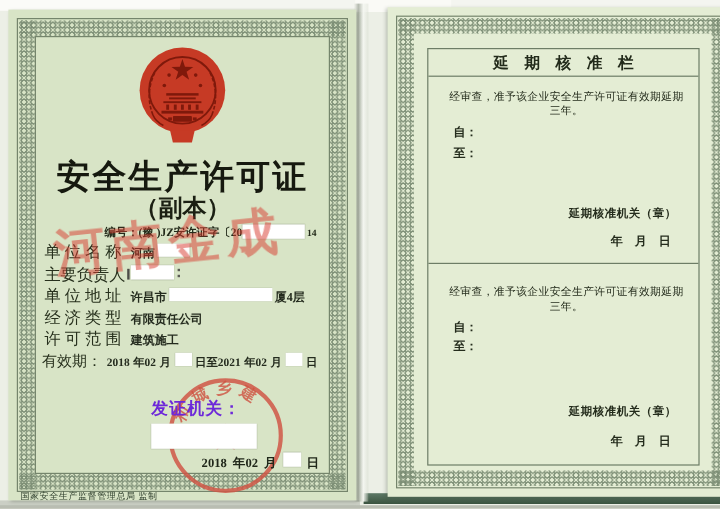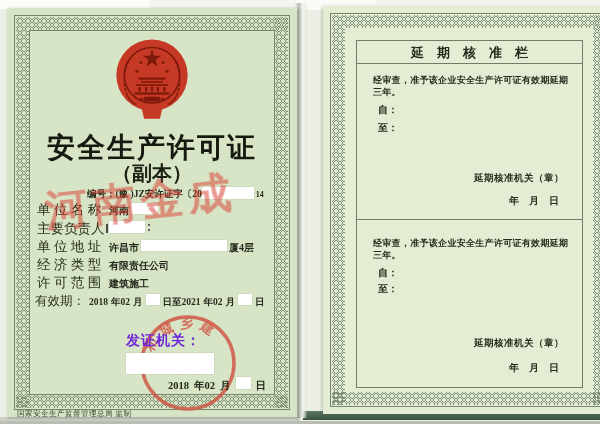--- a/index.html
+++ b/index.html
@@ -75,22 +75,22 @@
   .issue-date .wbox{vertical-align:-1px;}
   .page-footer{position:absolute;left:10px;top:401px;font-size:7.5px;color:#30402e;
     letter-spacing:.5px;z-index:3;}
   
   .renewal-box{position:absolute;left:33px;top:34px;width:225px;height:346px;
     border:1px solid #6d7d66;z-index:2;}
   .renewal-header{position:absolute;left:0;right:0;top:0;height:22px;line-height:23px;
     text-align:center;font-size:13px;font-weight:bold;letter-spacing:13px;padding-left:13px;
     color:#222a1a;border-bottom:1px solid #6d7d66;}
   .section-divider{position:absolute;left:0;right:0;top:178px;border-top:1px solid #6d7d66;}
-  .sec-body{position:absolute;left:16px;width:198px;font-size:9px;font-weight:bold;
-    color:#242c1c;letter-spacing:.3px;line-height:12px;}
+  .sec-body{position:absolute;left:16px;width:198px;font-size:9px;font-weight:normal;
+    color:#242c1c;letter-spacing:.3px;line-height:12px;text-align:center;}
   .from-to{position:absolute;left:21px;font-size:10px;font-weight:bold;color:#242c1c;}
   .auth{position:absolute;left:117px;font-size:9.5px;font-weight:bold;color:#242c1c;letter-spacing:.5px;}
   .dateline{position:absolute;left:152px;font-size:10px;font-weight:bold;color:#242c1c;}
   .s1-body{top:33px}.s1-from{top:62px}.s1-to{top:80px}.s1-auth{top:131px}.s1-date{top:153px}
   .s2-body{top:196px}.s2-from{top:225px}.s2-to{top:241px}.s2-auth{top:296px}.s2-date{top:320px}
 </style>
 </head>
 <body>
 
 <div class="scan-strip-top"></div>

